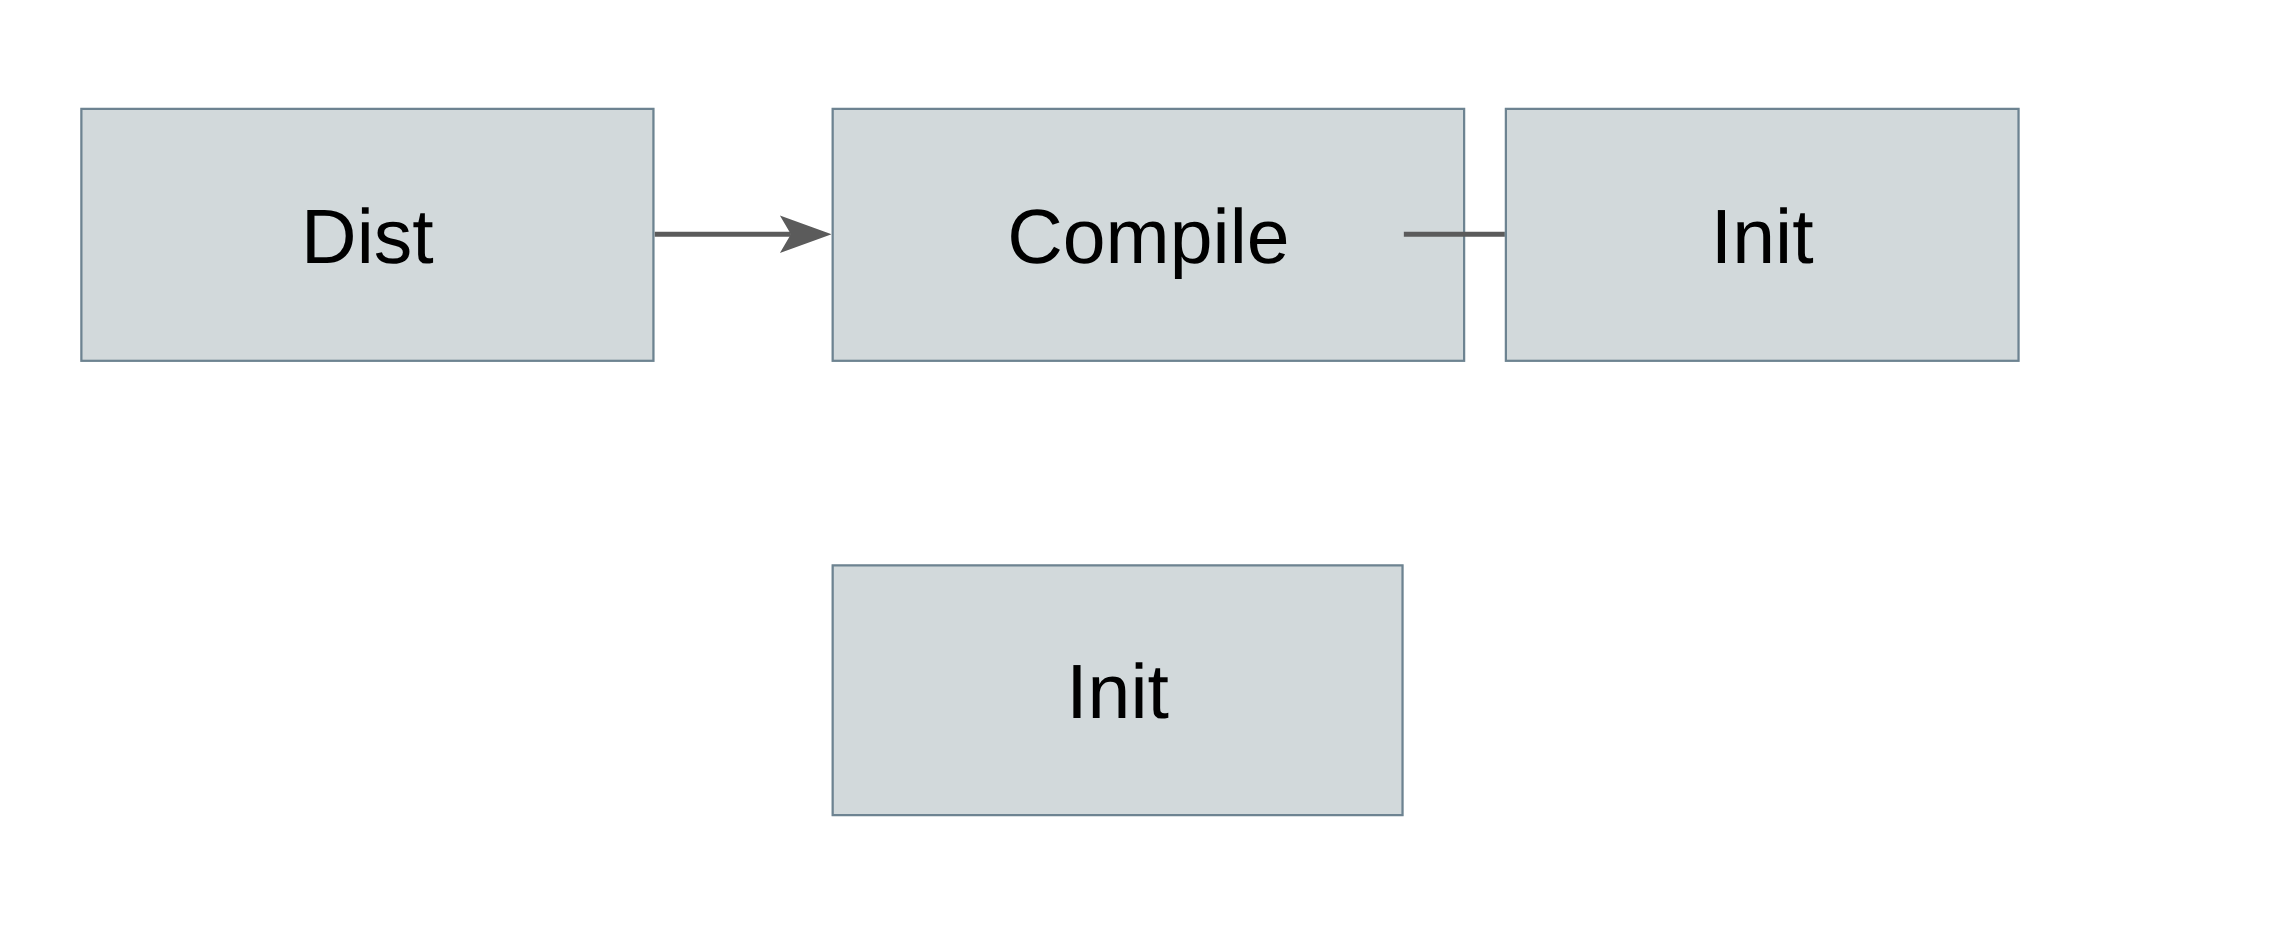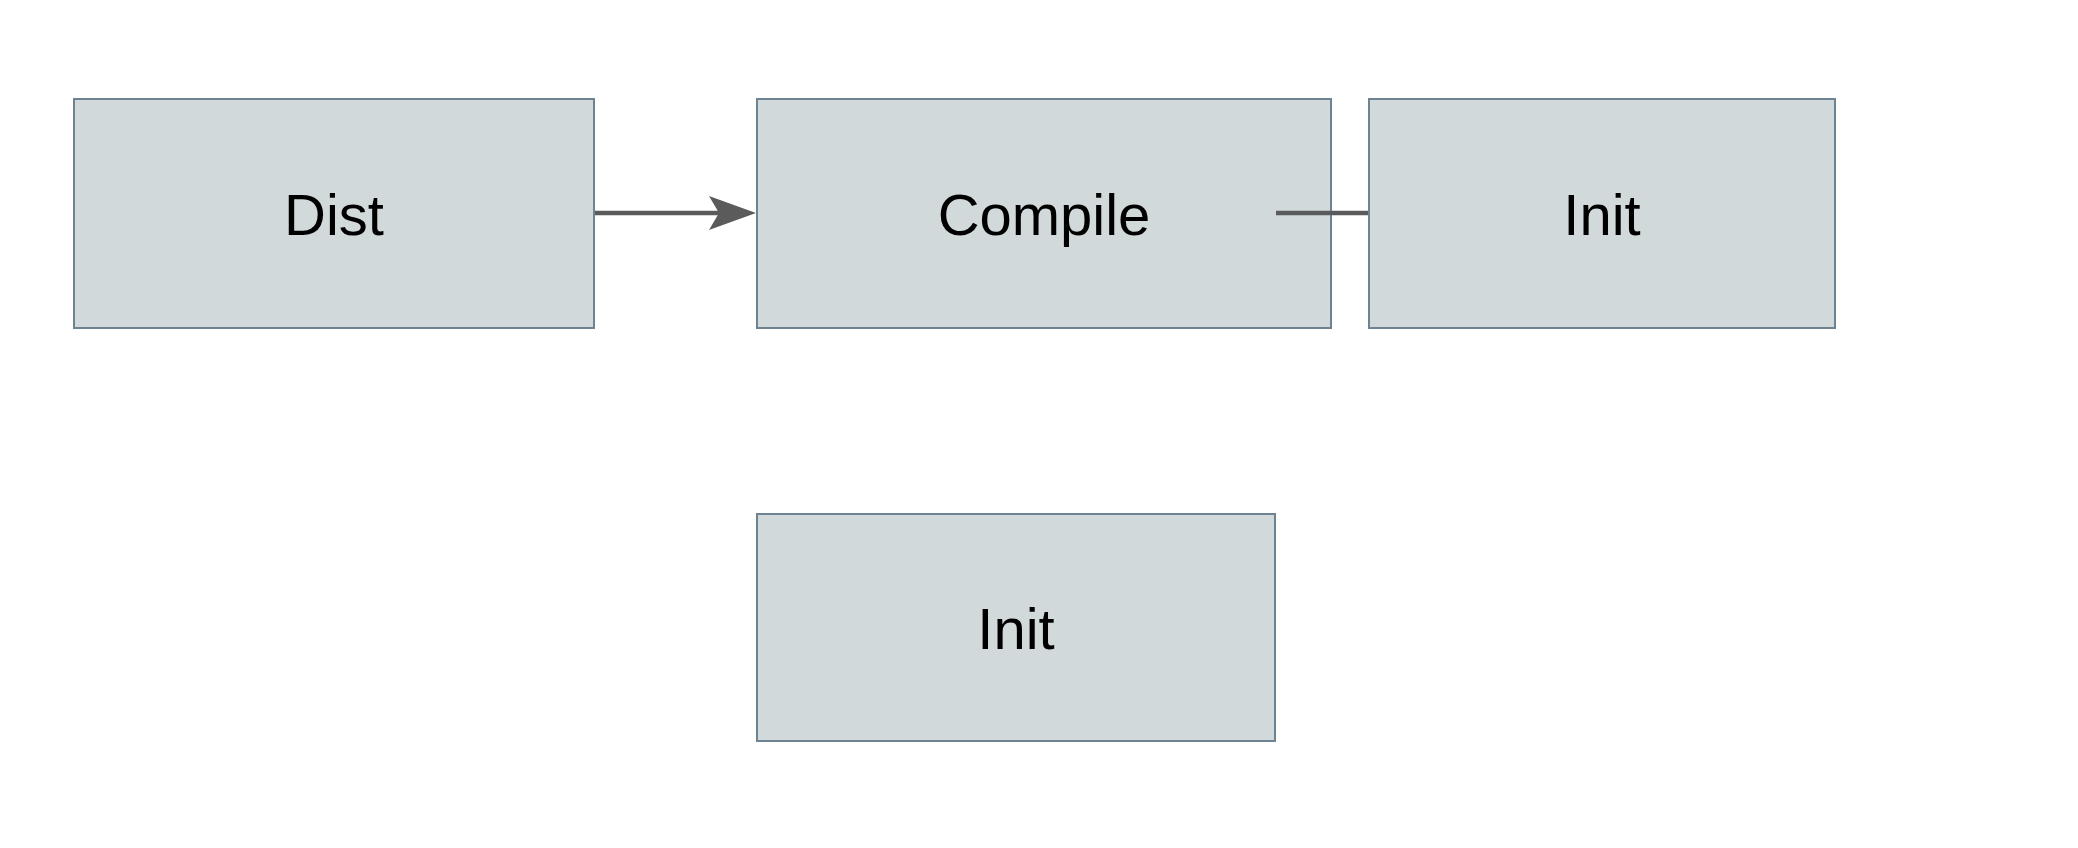--- a/index.html
+++ b/index.html
@@ -26,21 +26,21 @@
   }
   .node {
     position: absolute;
     background: var(--node-fill);
     border: 2px solid var(--node-border);
     display: flex;
     align-items: center;
     justify-content: center;
   }
   .node-label {
-    font-size: 58px;
+    font-size: 70px;
     line-height: 1;
     color: var(--text);
     letter-spacing: 0px;
     white-space: nowrap;
     transform: translateY(1px);
   }
   .node-dist    { left: 73px;   top: 98px;  width: 522px; height: 231px; }
   .node-compile { left: 756px;  top: 98px;  width: 576px; height: 231px; }
   .node-init    { left: 1368px; top: 98px;  width: 468px; height: 231px; }
   .node-clean   { left: 756px;  top: 513px; width: 520px; height: 229px; }

